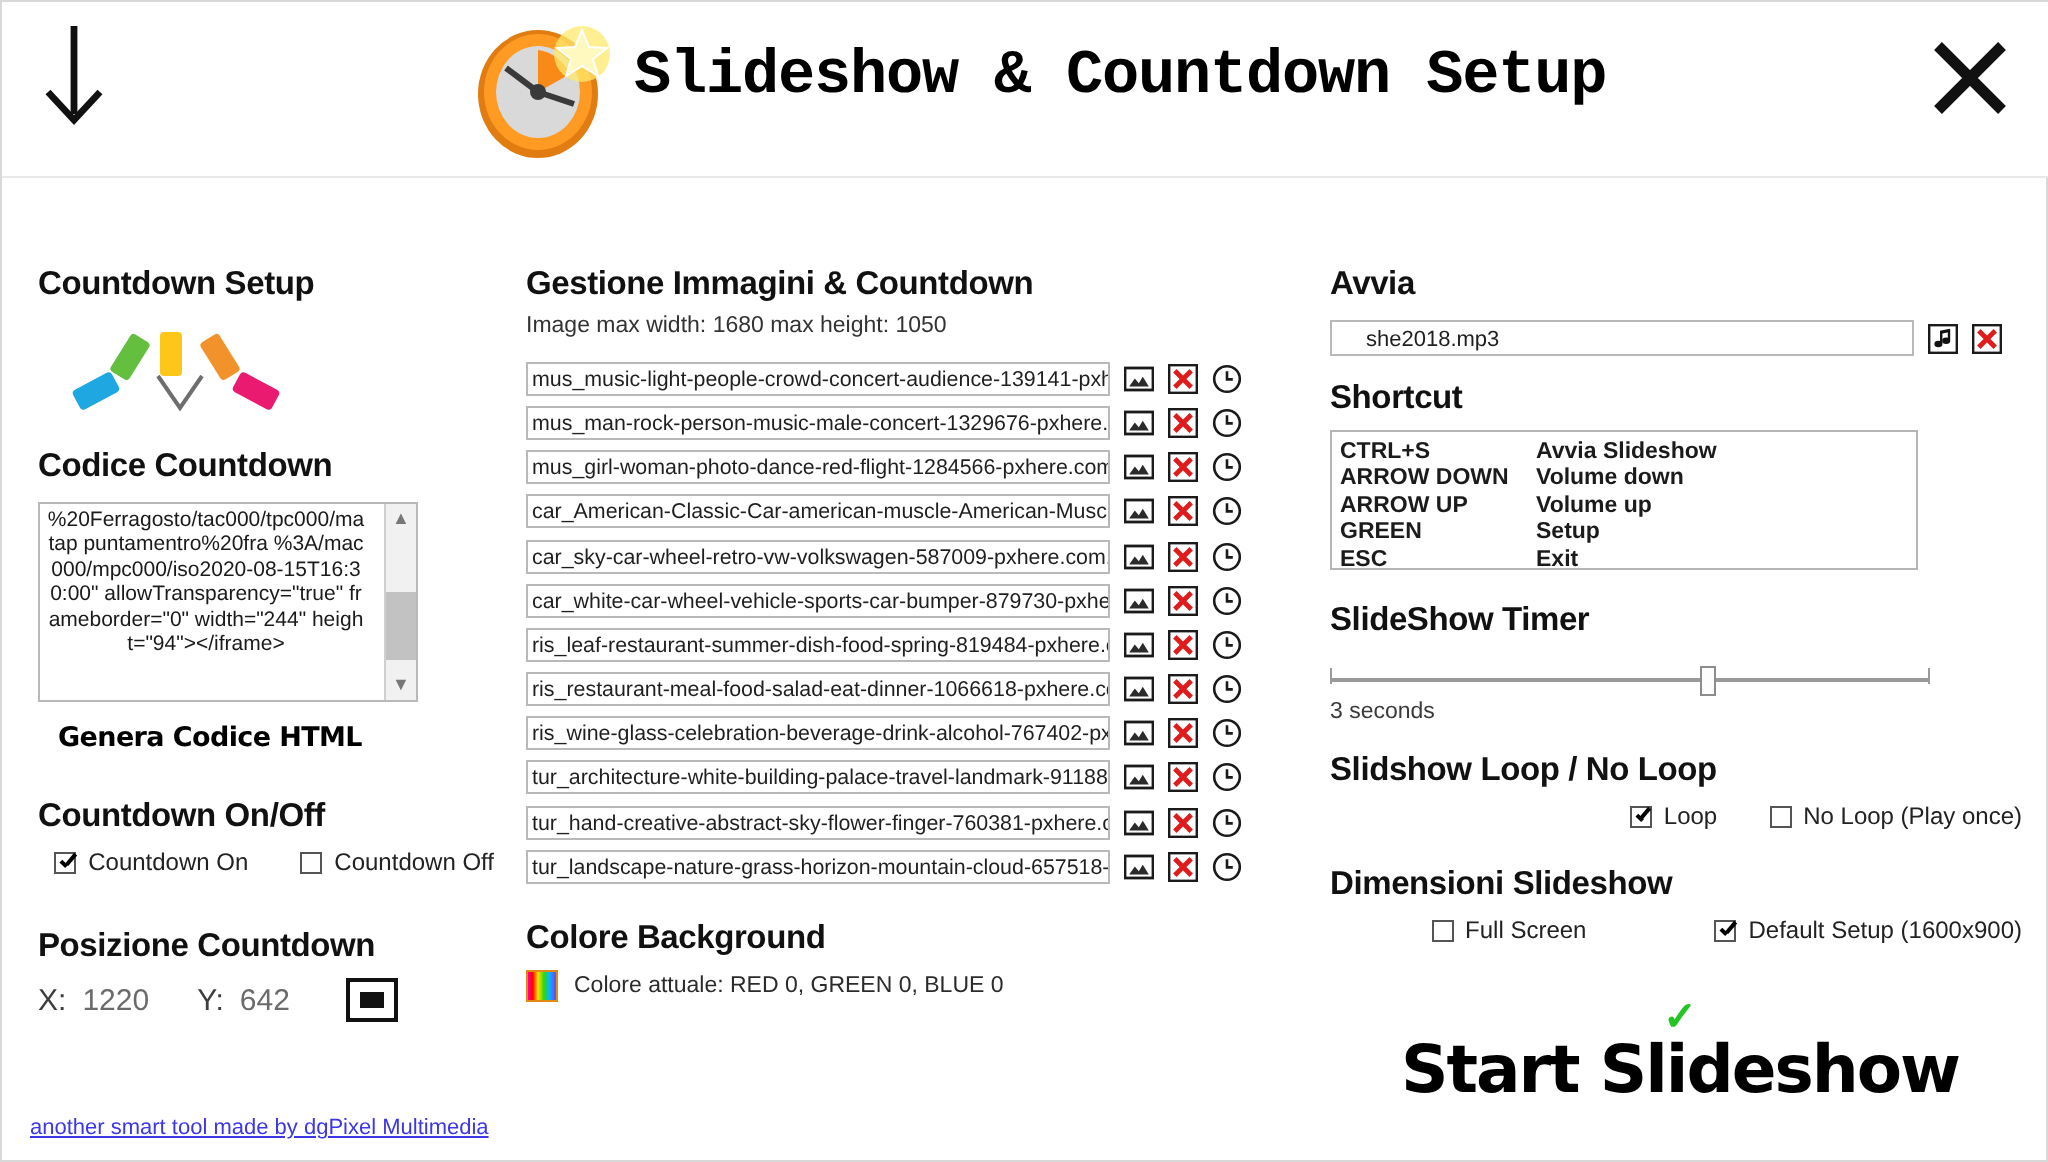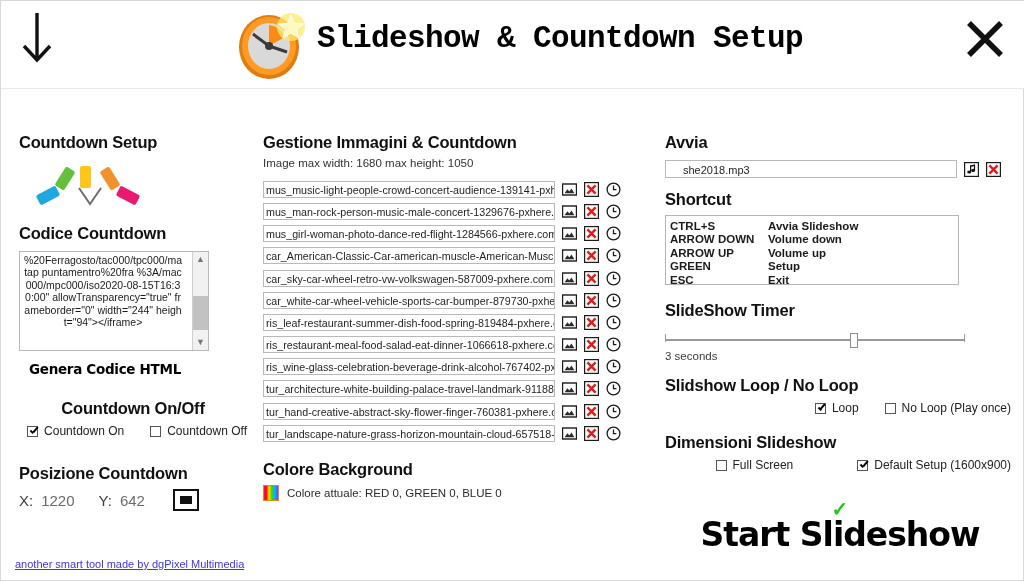--- a/index.html
+++ b/index.html
@@ -161,21 +161,21 @@
       <div class="code-txt">%20Ferragosto/tac000/tpc000/matap puntamentro%20fra %3A/mac000/mpc000/iso2020-08-15T16:30:00" allowTransparency="true" frameborder="0" width="244" height="94"&gt;&lt;/iframe&gt;</div>
       <div class="sbar">
         <div class="arr" style="top:0;">▲</div>
         <div class="thumb"></div>
         <div class="arr" style="bottom:0;">▼</div>
       </div>
     </div>
 
     <div class="genera">Genera Codice HTML</div>
 
-    <div class="sec-title" style="margin-top:22px;text-align:center;">Countdown On/Off</div>
+    <div class="sec-title" style="margin-top:22px;">Countdown On/Off</div>
     <div class="cb-row">
       <span class="chk on"></span>
       <span>Countdown On</span>
       <span class="gap"></span>
       <span class="chk"></span>
       <span>Countdown Off</span>
     </div>
 
     <div class="sec-title" style="margin-top:26px;">Posizione Countdown</div>
     <div class="pos-row">

